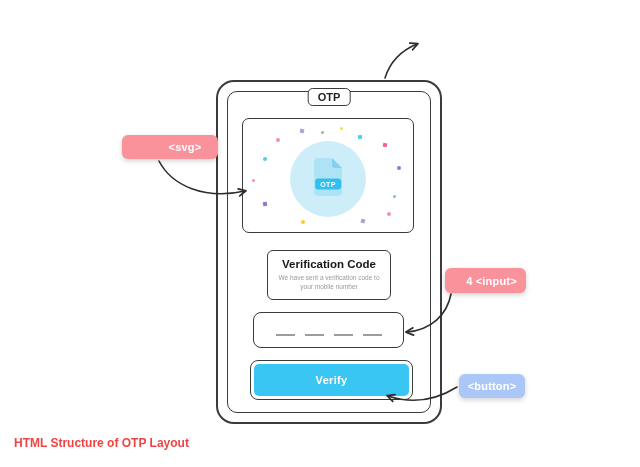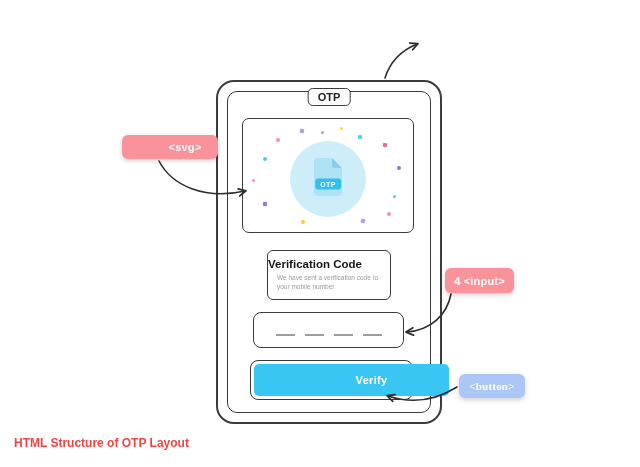--- a/index.html
+++ b/index.html
@@ -10,21 +10,21 @@
   .arrows { position: absolute; left: 0; top: 0; pointer-events: none; z-index: 5; }
 
   
   .tag {
     position: absolute; z-index: 6; display: flex; align-items: center; justify-content: center;
     color: #fff; font-size: 11px; font-weight: 600; border-radius: 6px;
     box-shadow: 0 2px 5px rgba(0,0,0,.18); letter-spacing: .2px; white-space: nowrap;
   }
   .tag-section { left: 424px; top: 37px;  width: 64px; height: 24px; }
   .tag-svg     { left: 122px; top: 135px; width: 66px; height: 24px; padding-left: 30px; }
-  .tag-input   { left: 445px; top: 268px; width: 69px; height: 25px; }
+  .tag-input   { left: 445px; top: 268px; width: 69px; height: 25px; padding-left: 12px; }
   .tag-button  { left: 459px; top: 374px; width: 66px; height: 24px; }
 
   
   .phone {
     position: absolute; left: 216px; top: 80px; width: 222px; height: 340px;
     border: 2px solid #3b3b3b; border-radius: 18px; background: #fff; z-index: 1;
   }
   .phone-inner {
     position: absolute; left: 9px; top: 9px; right: 9px; bottom: 9px;
     border: 1.5px solid #3b3b3b; border-radius: 10px;
@@ -46,21 +46,21 @@
     position: absolute; left: 50%; top: 56%; transform: translate(-50%, -50%);
     color: #fff; font-size: 7px; font-weight: 700; padding: 2px 5px;
     border-radius: 3px; letter-spacing: .4px;
   }
   .confetti { position: absolute; display: block; }
   .confetti.dot { border-radius: 50%; }
 
   
   .verif-box {
     position: absolute; left: 39px; top: 158px; width: 122px; height: 48px;
-    border: 1.5px solid #3b3b3b; border-radius: 6px; text-align: left; background: #fff;
+    border: 1.5px solid #3b3b3b; border-radius: 6px; text-align: center; background: #fff;
   }
   .verif-title { font-size: 11.5px; font-weight: 700; color: #161616; margin-top: 7px; }
   .verif-sub { font-size: 6.5px; color: #9a9a9a; line-height: 1.4; margin: 3px auto 0; width: 104px; }
 
   
   .otp-input {
     position: absolute; left: 25px; top: 220px; width: 149px; height: 34px;
     border: 1.5px solid #3b3b3b; border-radius: 8px;
     display: flex; align-items: center; justify-content: center; background: #fff;
   }
@@ -68,21 +68,21 @@
   .dash { width: 19px; height: 9px; border-bottom: 2px solid #9c9c9c; margin: 0 5px; }
 
   
   .verify-wrap {
     position: absolute; left: 22px; top: 268px; width: 155px; height: 32px;
     border: 1.5px solid #3b3b3b; border-radius: 8px; padding: 3px; background: #fff;
   }
   .verify-btn {
     width: 100%; height: 100%; border-radius: 5px;
     display: flex; align-items: center; justify-content: center;
-    color: #fff; font-size: 11px; font-weight: 600; letter-spacing: .3px; padding-left: 40px;
+    color: #fff; font-size: 11px; font-weight: 600; letter-spacing: .3px;
   }
 
   .caption {
     position: absolute; left: 14px; top: 436px; font-size: 12px;
     font-weight: 600; color: #ef4444; z-index: 2;
   }
 </style>
 </head>
 <body>
 
@@ -95,21 +95,21 @@
       </marker>
     </defs>
     <path d="M385 78 C390 62 400 51 417 44" fill="none" stroke="#2e2e2e" stroke-width="1.6" stroke-linecap="round" marker-end="url(#ah)"></path>
     <path d="M159 161 C172 186 205 200 245 191" fill="none" stroke="#2e2e2e" stroke-width="1.6" stroke-linecap="round" marker-end="url(#ah)"></path>
     <path d="M451 294 C447 315 431 330 407 332" fill="none" stroke="#2e2e2e" stroke-width="1.6" stroke-linecap="round" marker-end="url(#ah)"></path>
     <path d="M457 387 C433 402 409 403 388 396" fill="none" stroke="#2e2e2e" stroke-width="1.6" stroke-linecap="round" marker-end="url(#ah)"></path>
   </svg>
 
   <div class="tag tag-svg" style="background-color: rgb(249, 146, 155);">&lt;svg&gt;</div>
   <div class="tag tag-input" style="background-color: rgb(249, 146, 155);">4 &lt;input&gt;</div>
-  <div class="tag tag-button" style="background-color: rgb(170, 199, 247); font-family: Liberation Serif, serif;">&lt;button&gt;</div>
+  <div class="tag tag-button" style="background-color: rgb(170, 199, 247);">&lt;button&gt;</div>
 
   <div class="phone">
     <div class="phone-inner">
 
       <div class="otp-chip">OTP</div>
 
       <div class="illus">
         <span class="confetti dot" style="left:20px;top:38px;width:4px;height:4px;background:#4dd0e1"></span>
         <span class="confetti dot" style="left:33px;top:19px;width:4px;height:4px;background:#f48fb1"></span>
         <span class="confetti sq" style="left:57px;top:10px;width:4px;height:4px;background:#b39ddb;transform:rotate(15deg)"></span>

